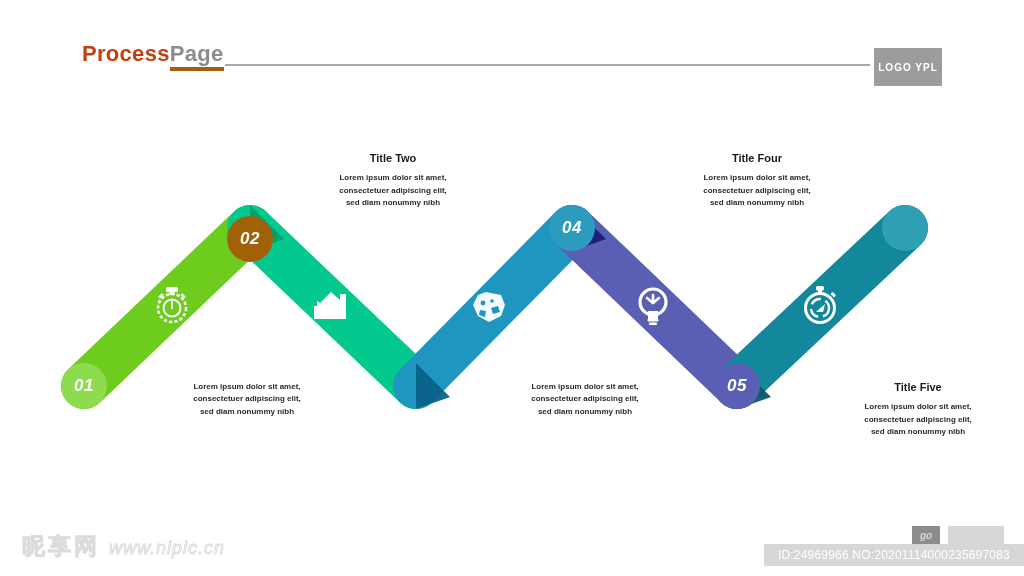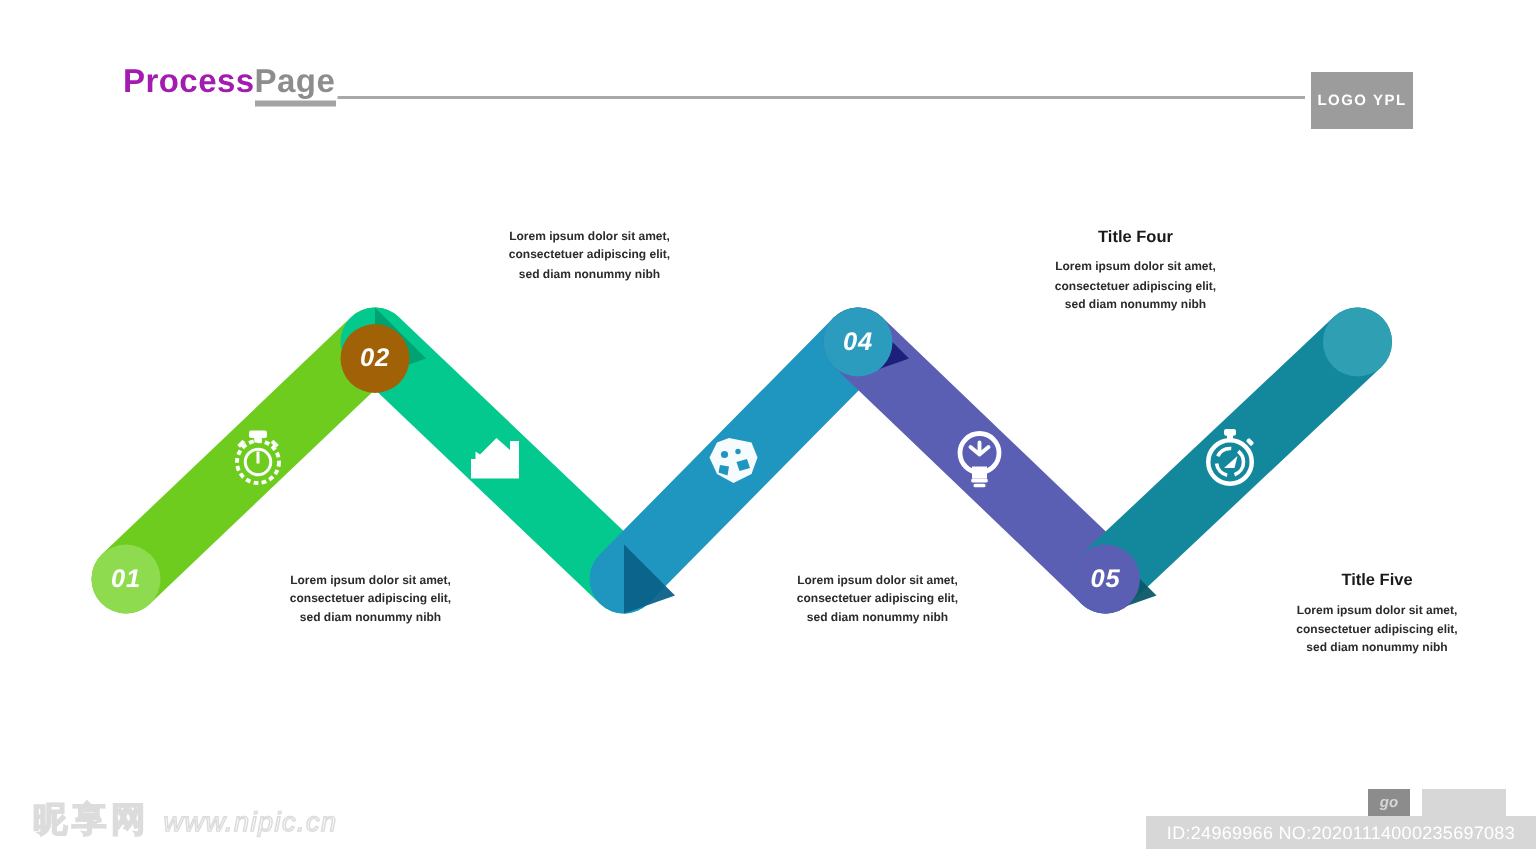--- a/index.html
+++ b/index.html
@@ -28,26 +28,26 @@
     position: absolute;
     left: 82px;
     top: 43px;
     font-size: 22px;
     font-weight: bold;
     letter-spacing: 0.3px;
     white-space: nowrap;
     line-height: 1;
   }
   #page-title .t-light {
-    color: #a21caf;
+    color: #c2410c;
     text-align: center;
   }
   #page-title .t-dark {
     color: #8d8d8d;
-    border-bottom: 4px solid #a3a3a3;
+    border-bottom: 4px solid #a16207;
     padding-bottom: 1px;
   }
   #title-rule {
     position: absolute;
     left: 225px;
     top: 64px;
     width: 645px;
     height: 2px;
     background: #a9a9a9;
   }
@@ -299,20 +299,21 @@
 
   <div class="text-block" id="text-1">
     <div class="tb-body">
       <div>Lorem ipsum dolor sit amet,</div>
       <div>consectetuer adipiscing elit,</div>
       <div>sed diam nonummy nibh</div>
     </div>
   </div>
 
   <div class="text-block" id="text-2">
+    <div class="tb-title">Title Two</div>
     <div class="tb-body">
       <div>Lorem ipsum dolor sit amet,</div>
       <div>consectetuer adipiscing elit,</div>
       <div>sed diam nonummy nibh</div>
     </div>
   </div>
 
   <div class="text-block" id="text-3">
     <div class="tb-body">
       <div>Lorem ipsum dolor sit amet,</div>

